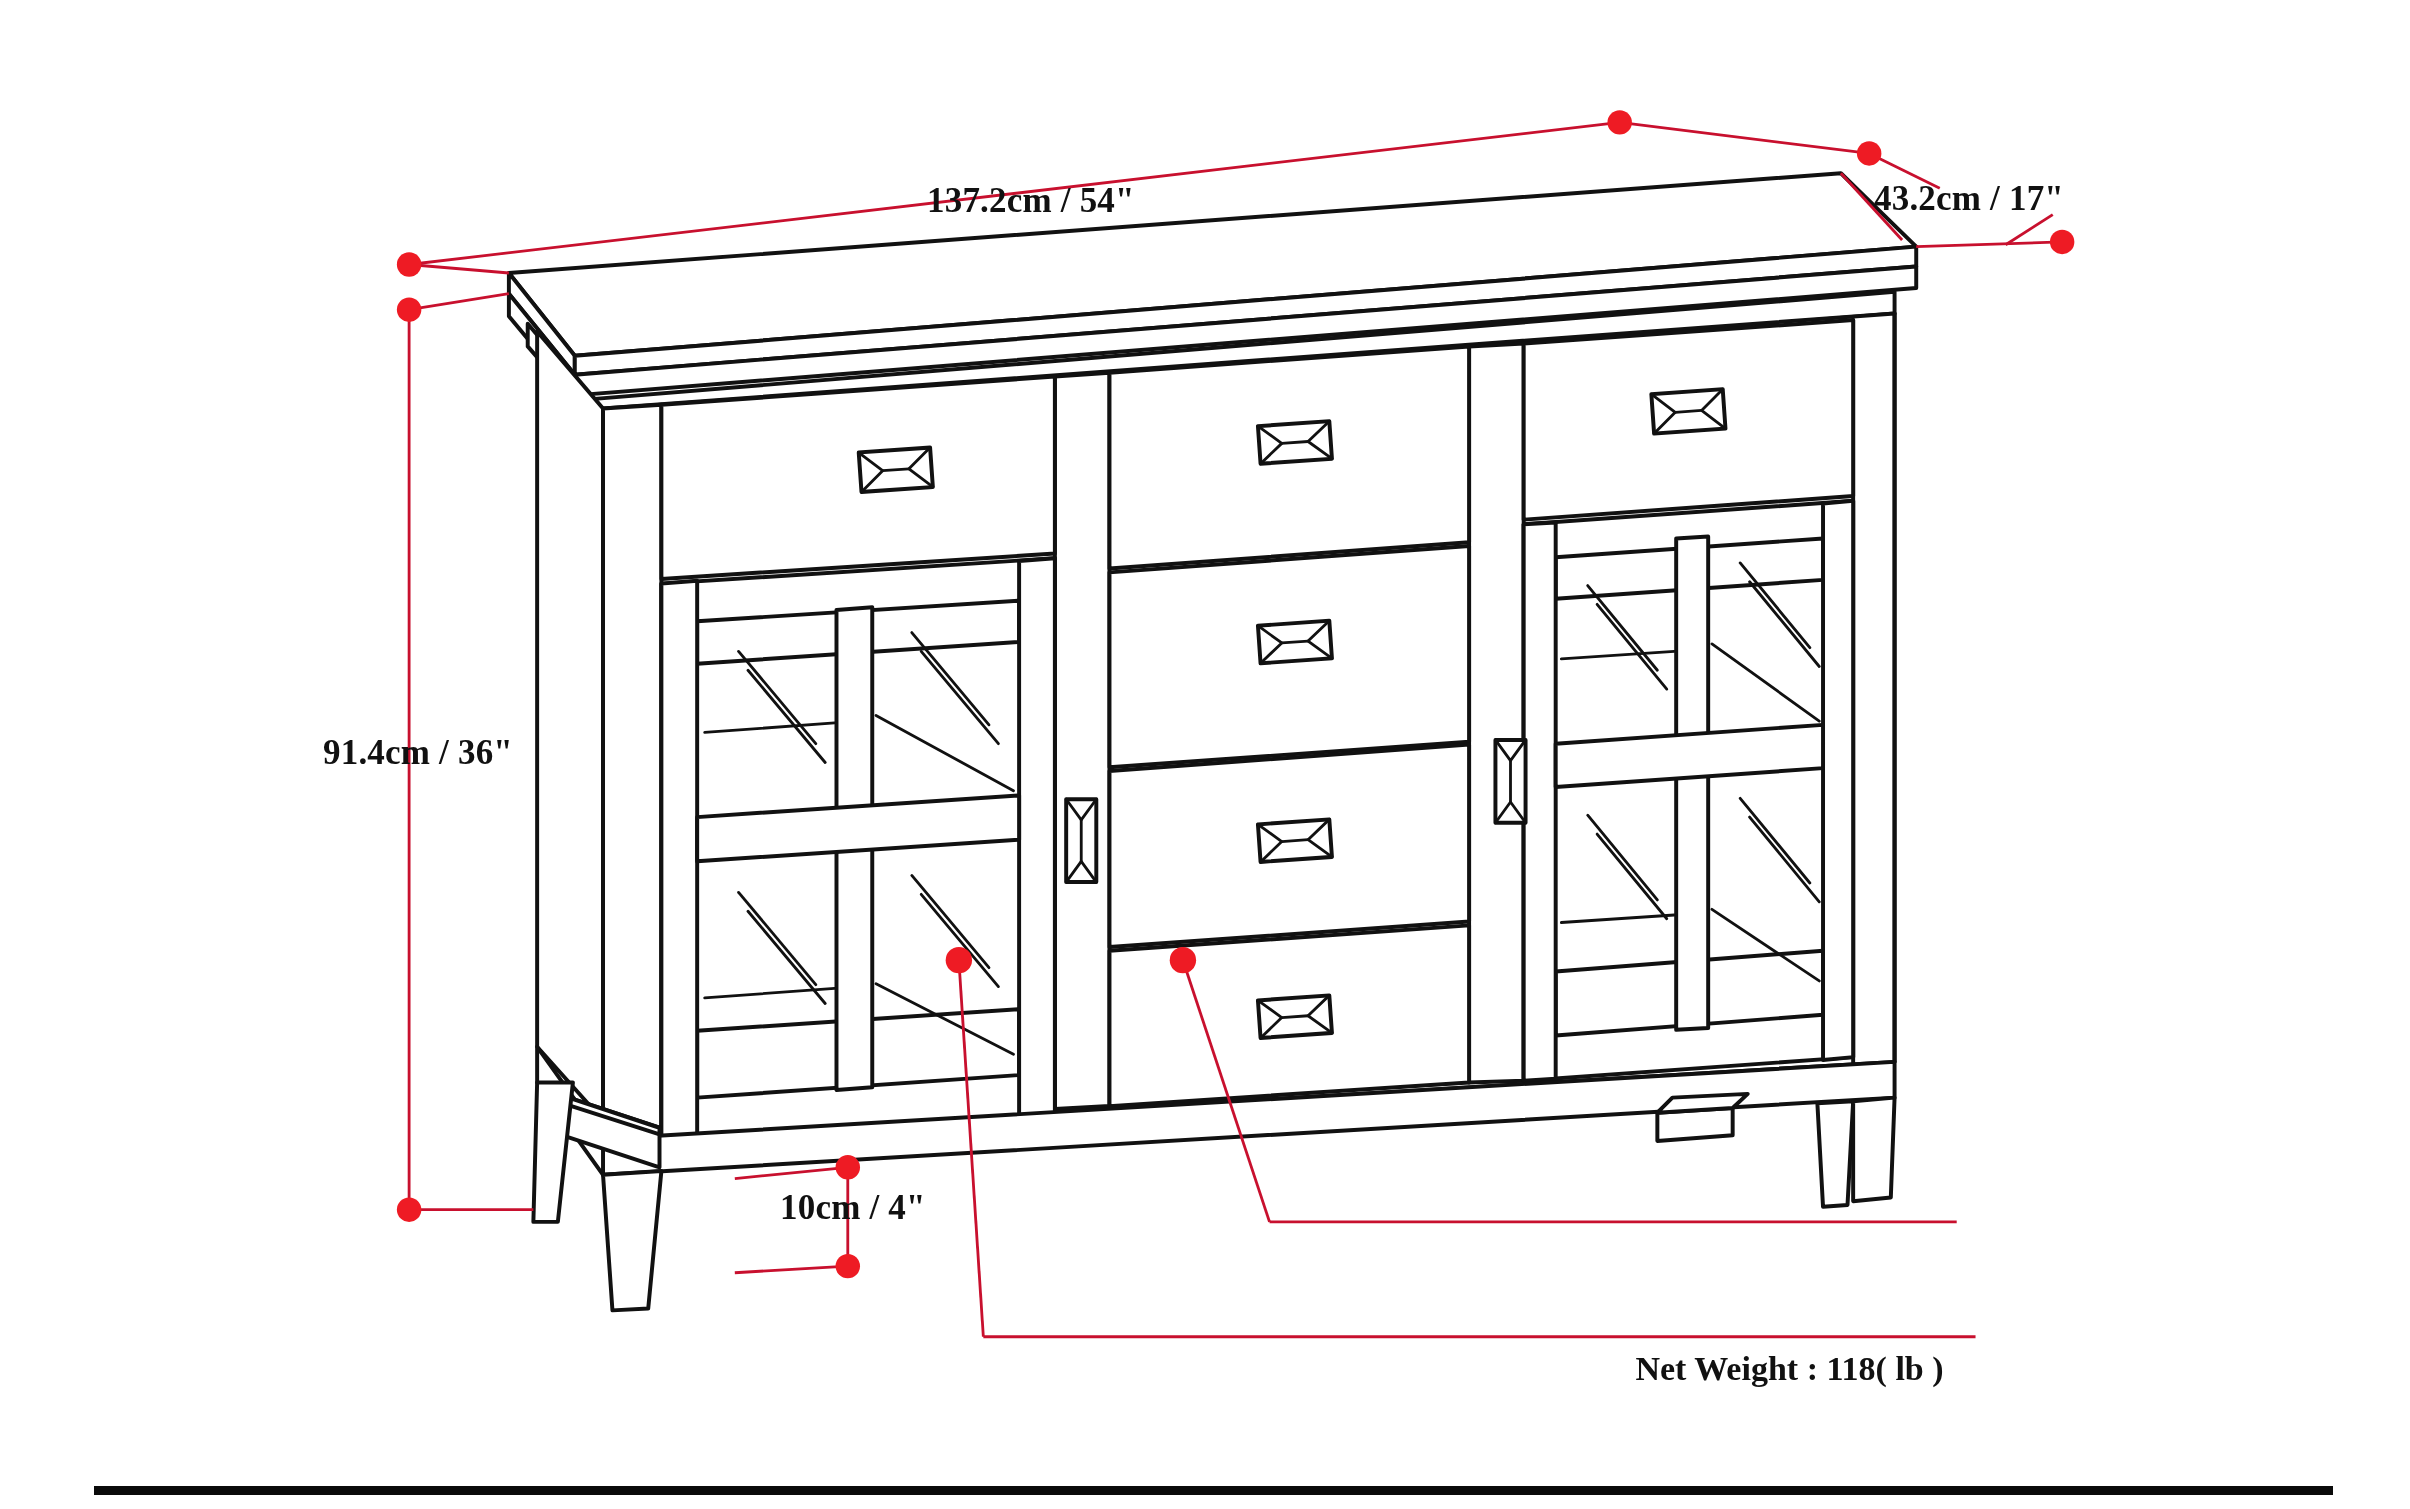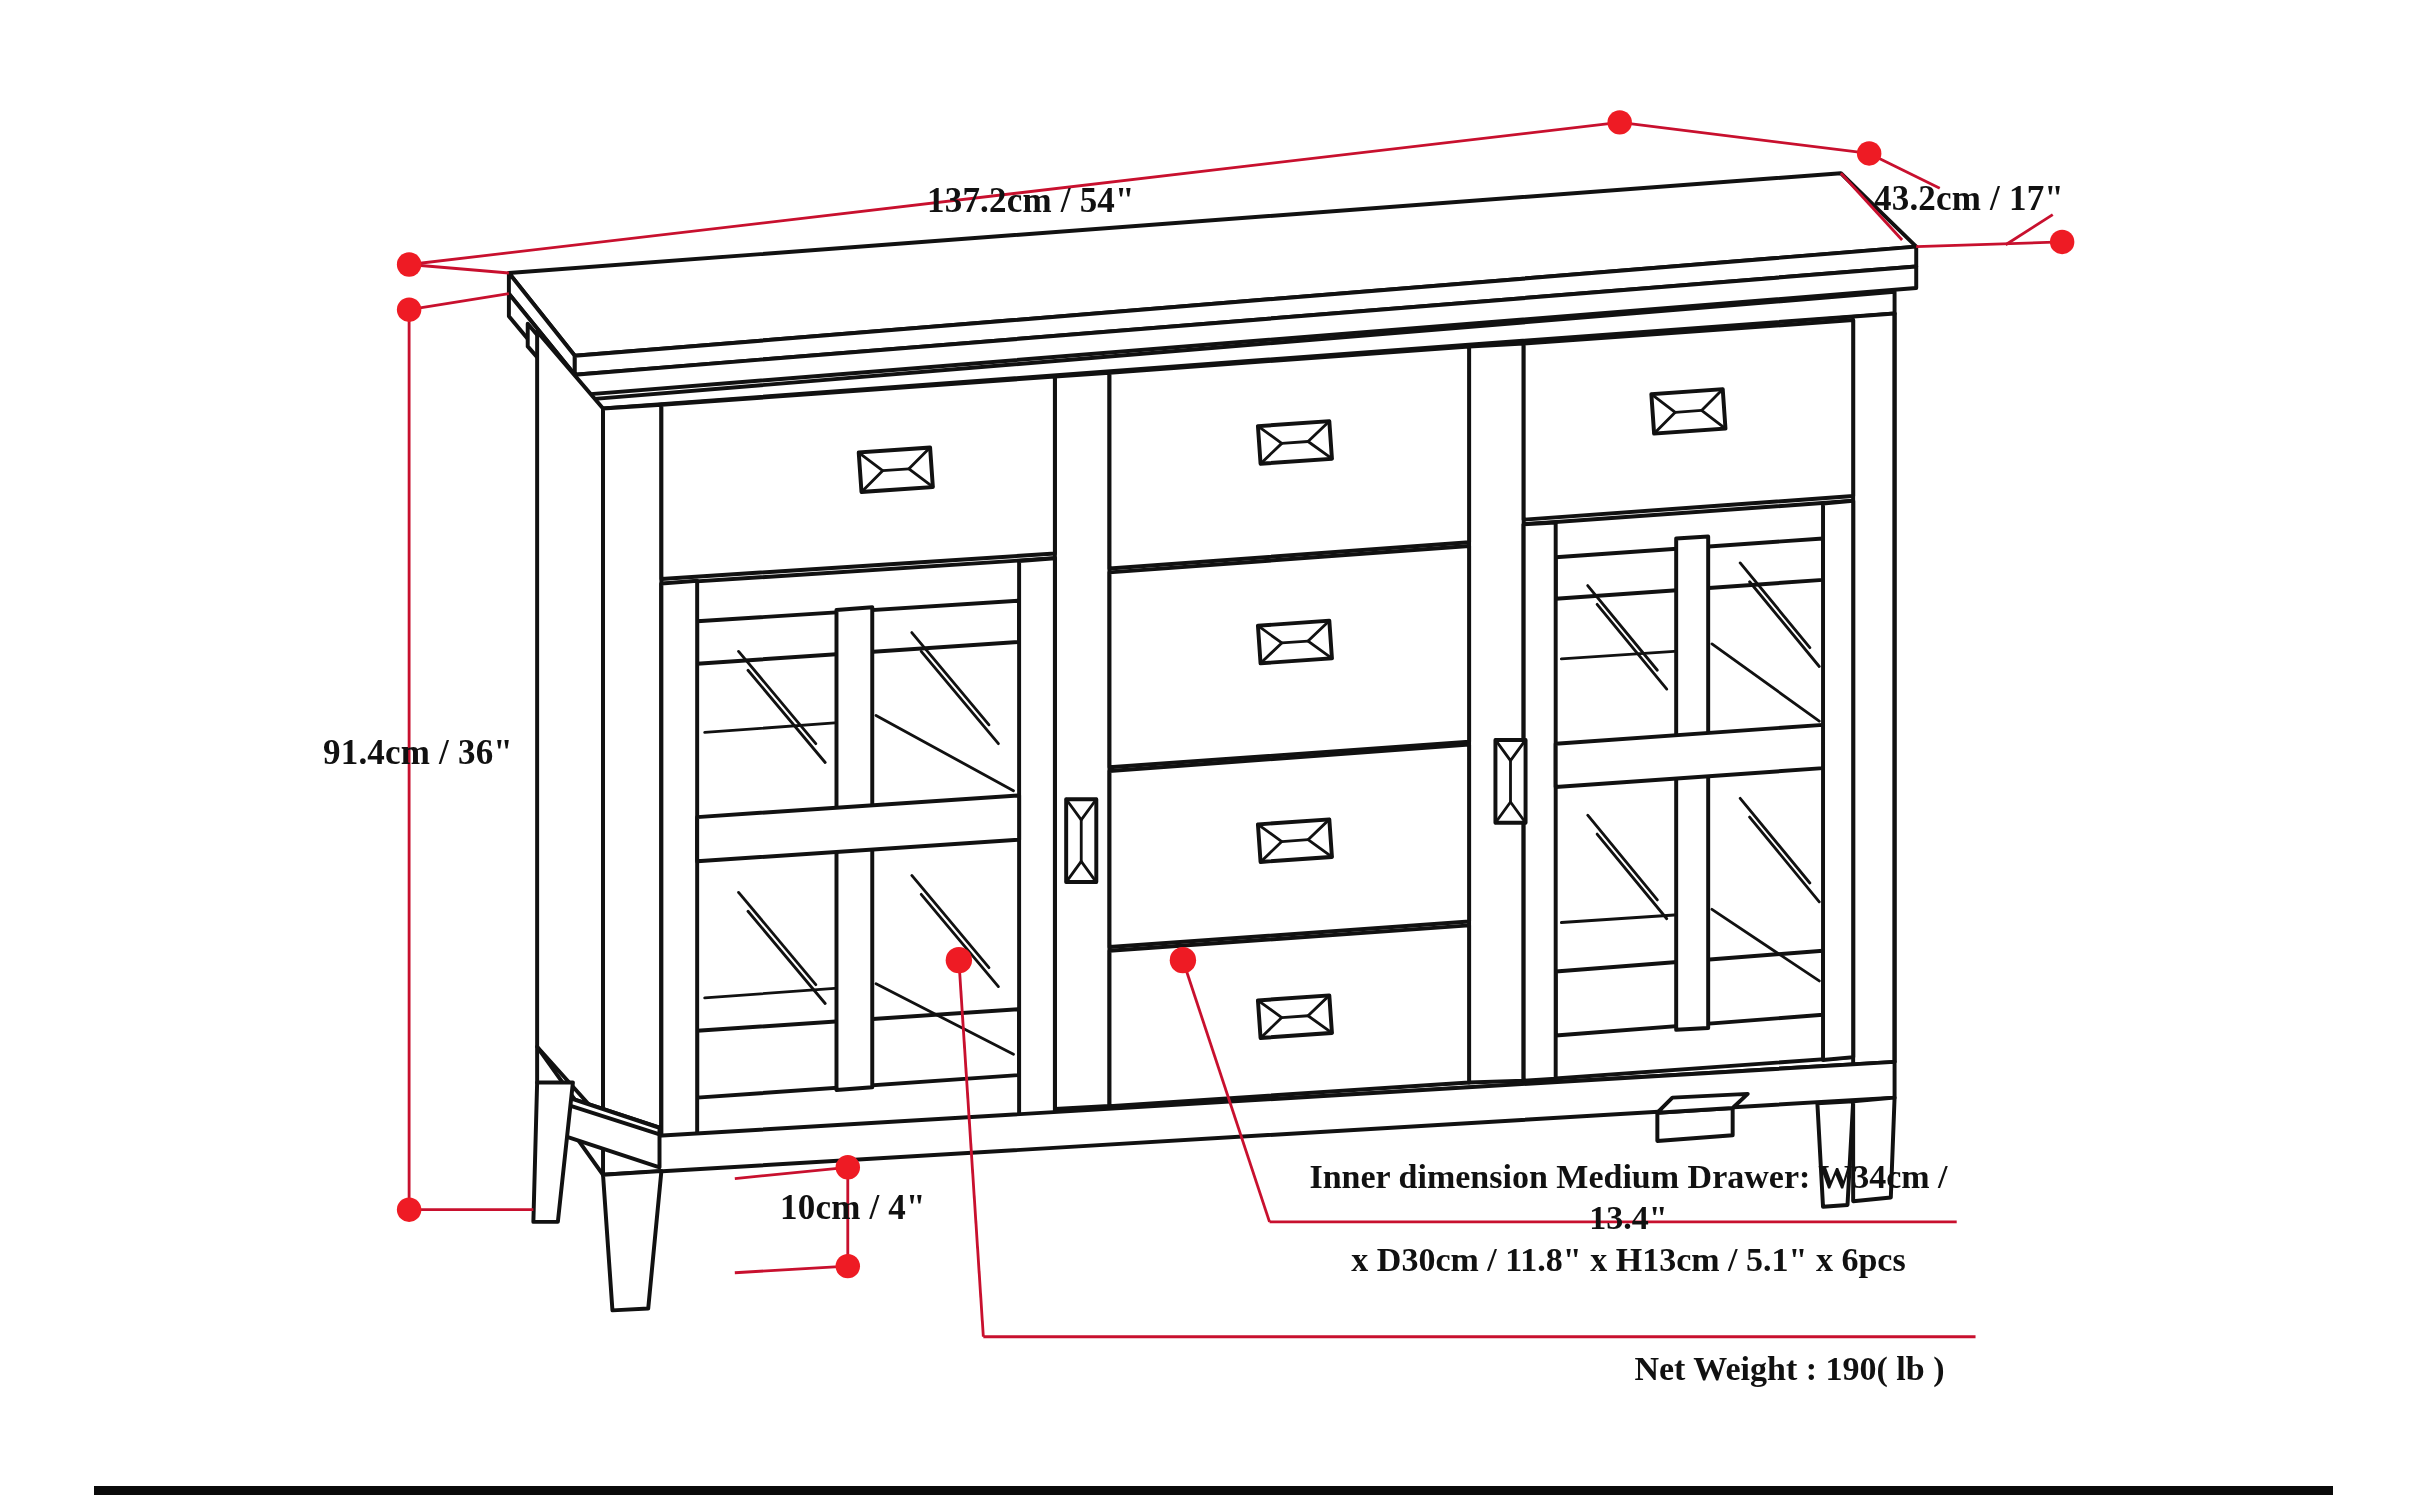--- a/index.html
+++ b/index.html
@@ -302,22 +302,20 @@
   </svg>
 
   <div class="dim-label sz-w" style="left:927px; top:181px;">137.2cm / 54"</div>
 
   <div class="dim-label sz-d" style="left:1874px; top:179px;">43.2cm / 17"</div>
 
   <div class="dim-label sz-h" style="left:323px; top:733px;">91.4cm / 36"</div>
 
   <div class="dim-label sz-l" style="left:780px; top:1188px;">10cm / 4"</div>
 
-  <div class="note-block sz-n" style="left:1299px; top:1156px; width:659px;">Inner dimension Medium Drawer: W34cm / 13.4"
-x D30cm / 11.8" x H13cm / 5.1" x 6pcs</div>
-
-
-  <div class="note-block sz-wt" style="left:1601px; top:1348px; width:377px;">Net Weight : 190( lb )</div>
+
+
+  <div class="note-block sz-wt" style="left:1601px; top:1348px; width:377px;">Net Weight : 118( lb )</div>
 
   <div class="footer-bar"></div>
 
 </div>
 
 
 </body></html>

